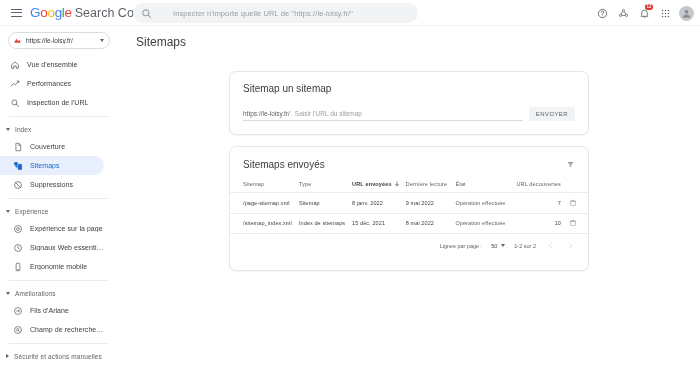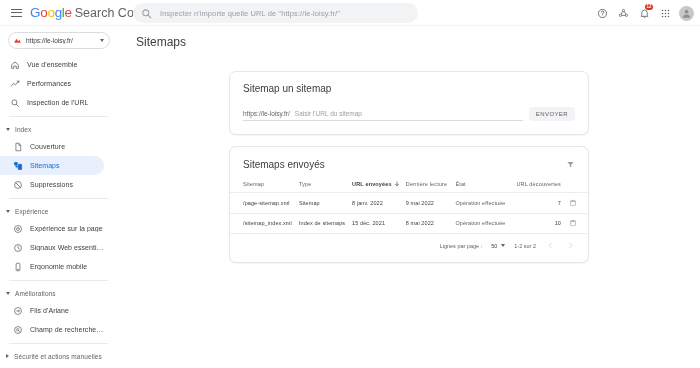--- a/index.html
+++ b/index.html
@@ -34,21 +34,21 @@
   .searchwrap {
     position: absolute; left: 133px; top: 3px;
     width: 285px; height: 20px;
     background: #f1f3f4; border-radius: 10px;
     display: flex; align-items: center; padding: 0 8px;
   }
   .s-icon { width: 11px; height: 11px; flex: 0 0 11px; opacity: .55; }
   .searchinput {
     border: 0; outline: 0; background: transparent;
     font-family: "Liberation Sans", sans-serif;
-    font-size: 7.5px; color: #3c4043; margin-left: 6px;
+    font-size: 7.5px; color: #3c4043; margin-left: 19px;
     width: 100%; letter-spacing: .1px;
   }
   .searchinput::placeholder { color: #9aa0a6; }
 
   .topicons {
     position: absolute; right: 4px; top: 0; height: 26px;
     display: flex; align-items: center; gap: 1px;
   }
   .ticon {
     width: 20px; height: 20px; display: flex; align-items: center;
@@ -153,21 +153,21 @@
     font-family: "Liberation Sans", sans-serif; font-size: 6.5px;
     color: #3c4043; margin-left: 3px;
   }
   .url-input::placeholder { color: #9aa0a6; }
   .btn-submit {
     background: #f1f3f4; color: #5f6368; border: 0; border-radius: 3px;
     font-family: "Liberation Sans", sans-serif; font-size: 6px;
     letter-spacing: .4px; padding: 4px 7px; cursor: pointer; white-space: nowrap;
   }
 
-  .card-table { margin-top: 11px; padding-bottom: 4px; }
+  .card-table { margin-top: 11px; padding-bottom: 12px; }
   .table-head {
     display: flex; align-items: center; justify-content: space-between;
     padding: 10px 11px 7px 13px;
   }
   .filter-btn {
     width: 14px; height: 14px; display: flex; align-items: center;
     justify-content: center; cursor: pointer; border-radius: 50%;
   }
   table { width: 100%; border-collapse: collapse; }
   thead th {

